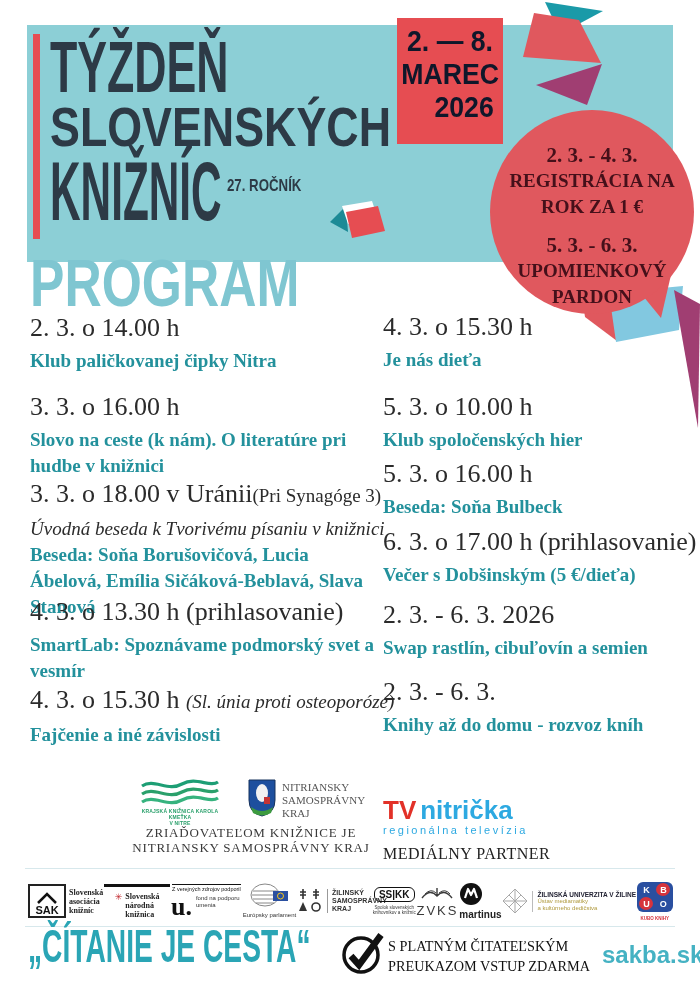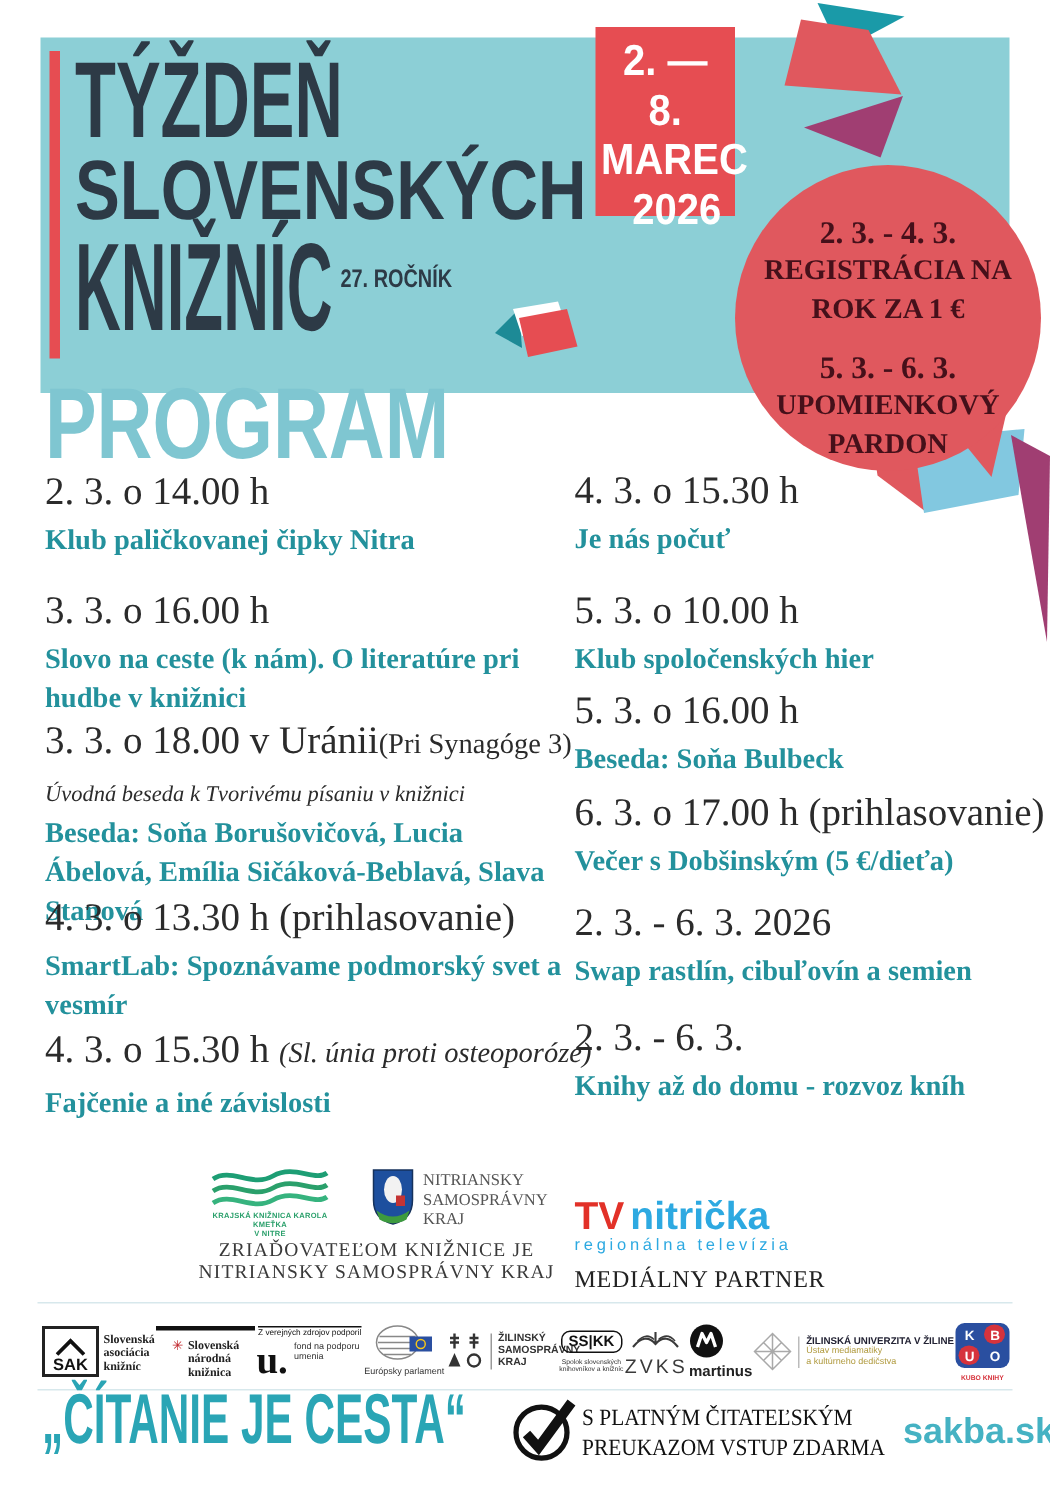--- a/index.html
+++ b/index.html
@@ -10,22 +10,22 @@
 
   
   .teal-block{left:27px;top:25px;width:646px;height:237px;background:#8ccfd6;z-index:1;}
   .red-bar{left:33px;top:34px;width:7px;height:205px;background:#e64d52;z-index:3;}
   .title-line{color:#2d3a46;font-weight:700;z-index:3;letter-spacing:0;}
   #t1{left:50px;top:31px;font-size:72px;line-height:72px;transform:scaleX(0.62);}
   #t2{left:50px;top:99px;font-size:56px;line-height:56px;transform:scaleX(0.80);}
   #t3{left:50px;top:150px;font-size:83px;line-height:83px;transform:scaleX(0.51);}
   .edition{left:227px;top:176px;font-size:17px;font-weight:700;color:#2d3a46;z-index:3;
            transform:scaleX(0.78);}
-  .date-box{left:397px;top:18px;width:93px;height:126px;background:#e64d52;z-index:4;
-            color:#ffffff;font-weight:700;text-align:center;padding-top:7px;box-sizing:border-box;}
+  .date-box{left:397px;top:18px;width:106px;height:126px;background:#e64d52;z-index:4;
+            color:#0f172a;font-weight:700;text-align:center;padding-top:7px;box-sizing:border-box;}
   .date-box div{font-size:29px;line-height:33px;transform:scaleX(0.92);transform-origin:50% 0;}
   .date-box .r{text-align:right;padding-right:10px;transform-origin:100% 0;}
 
   
   #deco{left:0;top:0;width:700px;height:990px;z-index:2;pointer-events:none;}
 
   
   .bubble{left:490px;top:110px;width:204px;height:204px;border-radius:50%;background:#e0585e;z-index:5;}
   .bubble-text{left:497px;top:142px;width:190px;text-align:center;z-index:6;
                font-family:"Liberation Serif",serif;color:#45101a;}
@@ -34,21 +34,21 @@
   .bubble-text .gap{height:12px;}
 
   
   .program-heading{left:30px;top:249px;font-size:67px;line-height:67px;font-weight:700;
                    color:#7fc6d1;z-index:3;transform:scaleX(0.77);}
   .ev{z-index:4;}
   .ev .time{font-family:"Liberation Serif",serif;font-size:26px;line-height:30px;color:#2b2b2b;
             white-space:nowrap;margin-bottom:5px;}
   .ev .note{font-size:19px;}
   .ev .note-i{font-size:19px;font-style:italic;}
-  .ev .sub{font-family:"Liberation Serif",serif;font-size:15px;line-height:26px;font-style:italic;
+  .ev .sub{font-family:"Liberation Serif",serif;font-size:19px;line-height:26px;font-style:italic;
            color:#2b2b2b;white-space:nowrap;}
   .ev .etitle{font-family:"Liberation Serif",serif;font-size:19px;line-height:26px;font-weight:700;
              color:#23919c;}
   .colL{left:30px;width:352px;}
   .colR{left:383px;width:310px;}
 
   
   .partner{z-index:4;}
   .lib-caption{font-size:5px;line-height:6px;color:#2aa06b;font-weight:700;text-align:center;
                letter-spacing:.2px;}
@@ -182,21 +182,21 @@
 </div>
 <div class="abs ev colL" style="top:685px;">
   <div class="time">
     <span>4. 3. o 15.30 h</span> <span class="note-i">(Sl. únia proti osteoporóze)</span>
   </div>
   <div class="etitle">Fajčenie a iné závislosti</div>
 </div>
 
 <div class="abs ev colR" style="top:312px;">
   <div class="time">4. 3. o 15.30 h</div>
-  <div class="etitle">Je nás počuť</div>
+  <div class="etitle">Je nás dieťa</div>
 </div>
 <div class="abs ev colR" style="top:392px;">
   <div class="time">5. 3. o 10.00 h</div>
   <div class="etitle">Klub spoločenských hier</div>
 </div>
 <div class="abs ev colR" style="top:459px;">
   <div class="time">5. 3. o 16.00 h</div>
   <div class="etitle">Beseda: Soňa Bulbeck</div>
 </div>
 <div class="abs ev colR" style="top:527px;">

